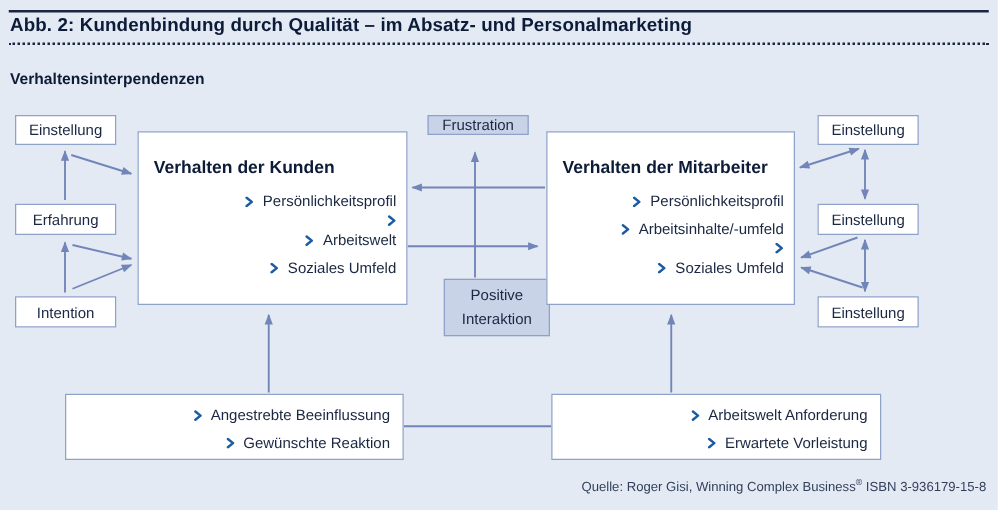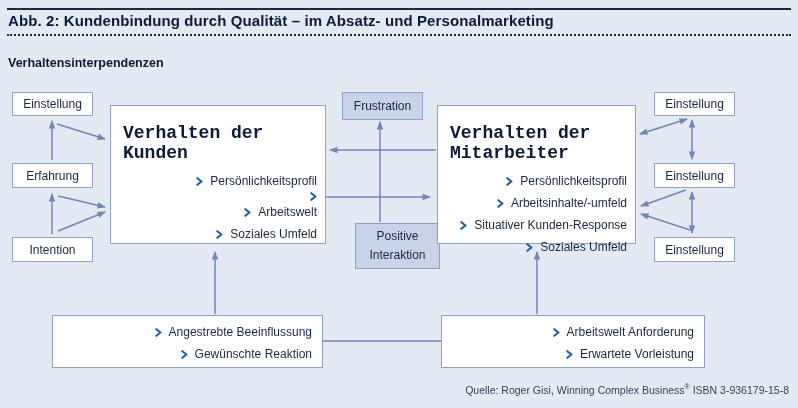--- a/index.html
+++ b/index.html
@@ -16,21 +16,21 @@
   .dotted-rule{position:absolute;left:7px;top:34px;width:784px;height:0;
     border-bottom:2px dotted var(--rule-navy);}
   .section-label{position:absolute;left:8px;top:56px;font-size:12.5px;font-weight:bold;color:var(--title-text);}
   .arrows{position:absolute;left:0;top:0;z-index:1;}
   .node{position:absolute;z-index:2;background:var(--box-fill);border:1px solid var(--box-border);
     display:flex;align-items:center;justify-content:center;font-size:12px;color:var(--body-text);
     box-sizing:border-box;text-align:center;}
   .node.shaded{background:var(--shaded-box-fill);line-height:19px;padding:2px 6px;}
   .bigbox{position:absolute;z-index:2;background:var(--box-fill);border:1px solid var(--box-border);
     box-sizing:border-box;padding:17px 8px 0 12px;}
-  .bbtitle{font-size:18px;font-weight:bold;color:var(--title-text);line-height:20px;margin-bottom:7px;font-family:Liberation Mono, monospace;}
+  .bbtitle{font-size:14px;font-weight:bold;color:var(--title-text);line-height:20px;margin-bottom:7px;}
   .item{display:flex;align-items:center;gap:7px;line-height:22px;font-size:12px;color:var(--body-text);white-space:nowrap;justify-content:flex-end;}
   .chev{width:7px;height:9px;flex:0 0 auto;}
   .bottombox{position:absolute;z-index:2;background:var(--box-fill);border:1px solid var(--box-border);
     box-sizing:border-box;padding:5px 10px 0 13px;}
   .source{position:absolute;right:9px;top:383px;font-size:10.5px;color:var(--source-text);z-index:2;}
   .source sup{font-size:7px;}
 </style>
 </head>
 <body>
 
@@ -97,21 +97,21 @@
       <span>Arbeitswelt</span>
     </div>
     <div class="item">
       <svg class="chev" viewBox="0 0 8 10">
           <path d="M1.5 1.2 L6.2 5 L1.5 8.8" fill="none" stroke="#1c5ca3" stroke-width="2.3" stroke-linecap="round" stroke-linejoin="round"></path>
         </svg>
       <span>Soziales Umfeld</span>
     </div>
   </div>
 
-  <div class="node shaded" style="left:342px;top:92px;width:81px;height:28px;">
+  <div class="node shaded" style="left:342px;top:92px;width:81px;height:16px;">
     <span>Frustration</span>
   </div>
   <div class="node shaded" style="left:340px;top:223px;width:85px;height:46px;margin-left:15px;">
     <span>Positive Interaktion</span>
   </div>
 
   <div class="bigbox" style="left:437px;top:105px;width:199px;height:139px;">
     <div class="bbtitle">Verhalten der Mitarbeiter</div>
     <div class="item">
       <svg class="chev" viewBox="0 0 8 10">
@@ -122,21 +122,20 @@
     <div class="item">
       <svg class="chev" viewBox="0 0 8 10">
           <path d="M1.5 1.2 L6.2 5 L1.5 8.8" fill="none" stroke="#1c5ca3" stroke-width="2.3" stroke-linecap="round" stroke-linejoin="round"></path>
         </svg>
       <span>Arbeitsinhalte/-umfeld</span>
     </div>
     <div class="item">
       <svg class="chev" viewBox="0 0 8 10">
           <path d="M1.5 1.2 L6.2 5 L1.5 8.8" fill="none" stroke="#1c5ca3" stroke-width="2.3" stroke-linecap="round" stroke-linejoin="round"></path>
         </svg>
-      <span>Situativer Kunden-Response</span>
     </div>
     <div class="item">
       <svg class="chev" viewBox="0 0 8 10">
           <path d="M1.5 1.2 L6.2 5 L1.5 8.8" fill="none" stroke="#1c5ca3" stroke-width="2.3" stroke-linecap="round" stroke-linejoin="round"></path>
         </svg>
       <span>Soziales Umfeld</span>
     </div>
   </div>
 
   <div class="node" style="left:654px;top:92px;width:81px;height:24px;">

